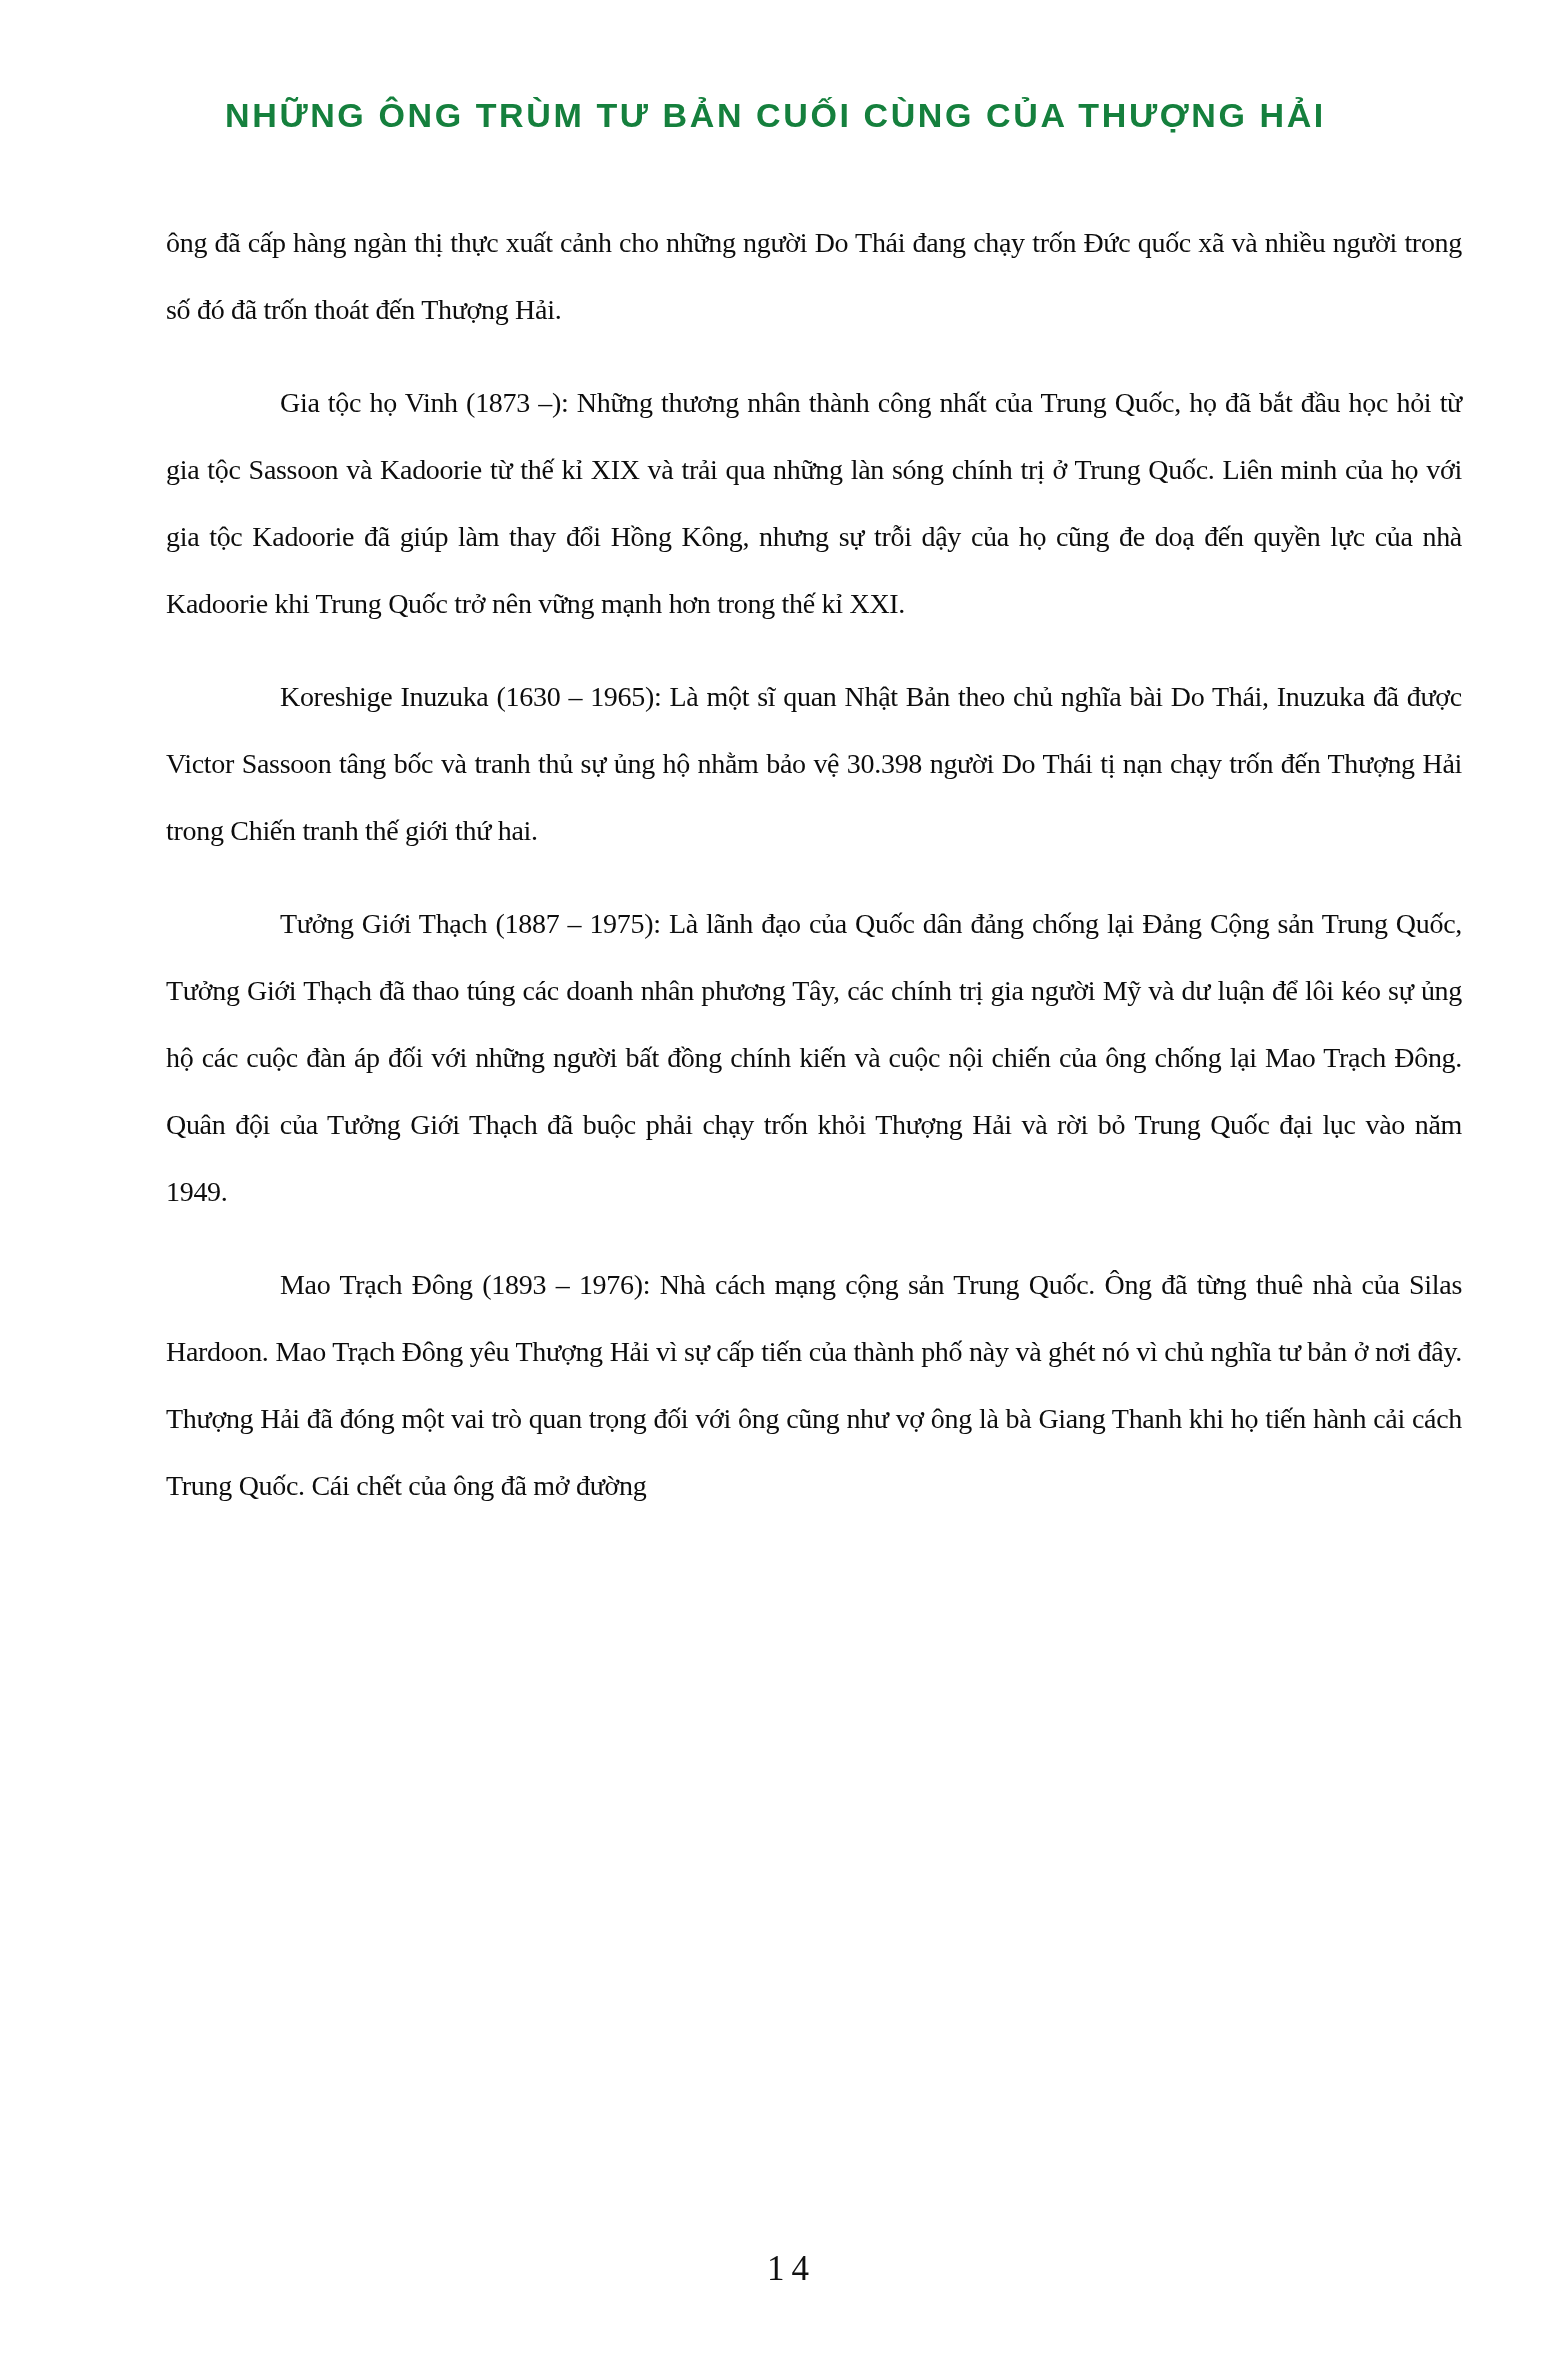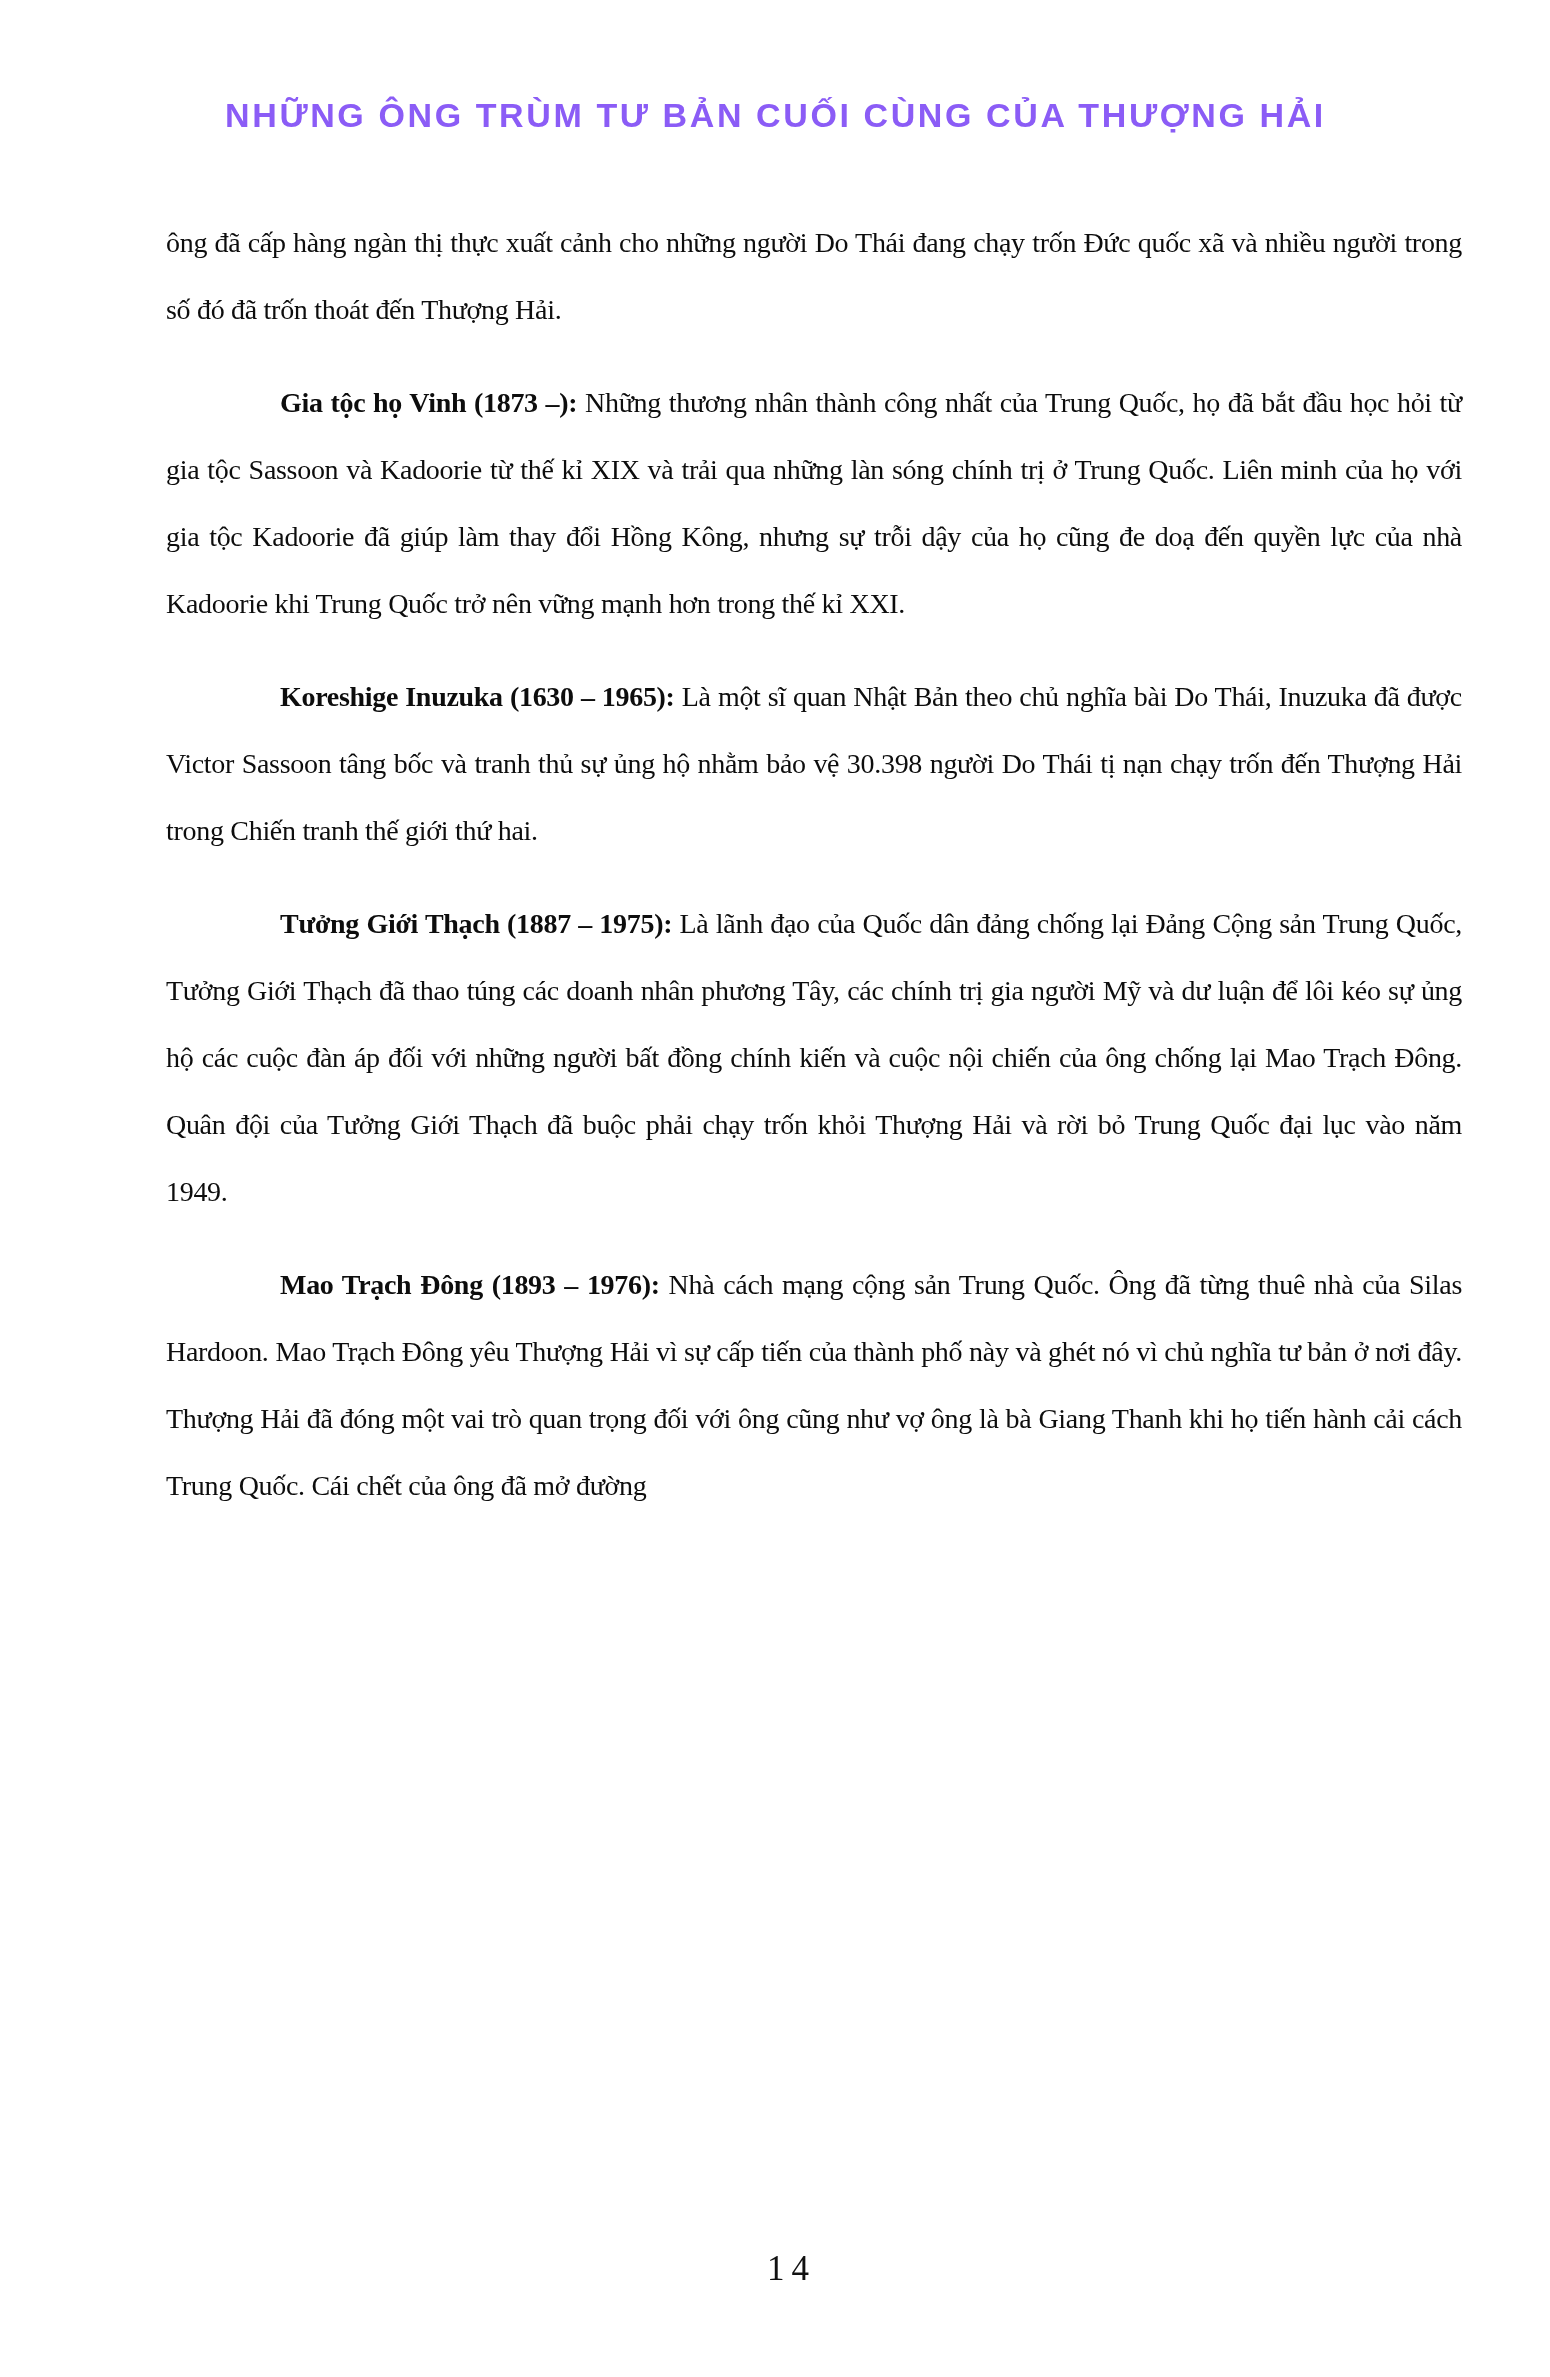--- a/index.html
+++ b/index.html
@@ -13,38 +13,38 @@
     font-family: "Liberation Serif", "DejaVu Serif", serif;
     overflow: hidden;
   }
   .running-header {
     padding-top: 96px;
     text-align: center;
     font-family: "Liberation Sans", "DejaVu Sans", sans-serif;
     font-weight: 700;
     font-size: 34px;
     letter-spacing: 2.6px;
-    color: #8b5cf6;
+    color: #15803d;
     white-space: nowrap;
   }
   .body-text {
     margin: 74px 89px 0 166px;
     font-size: 28px;
     line-height: 67px;
     text-align: justify;
     text-justify: inter-word;
     letter-spacing: -0.3px;
   }
   .body-text p {
     margin: 0;
     text-indent: 114px;
   }
   .body-text p.no-indent { text-indent: 0; }
   .body-text p + p { margin-top: 26px; }
-  .para-lead { font-weight: 700; }
+  .para-lead { font-weight: 400; }
   .page-number {
     position: absolute;
     top: 2249px;
     left: 16px;
     width: 100%;
     text-align: center;
     font-size: 35px;
     letter-spacing: 7px;
     color: #111;
   }

